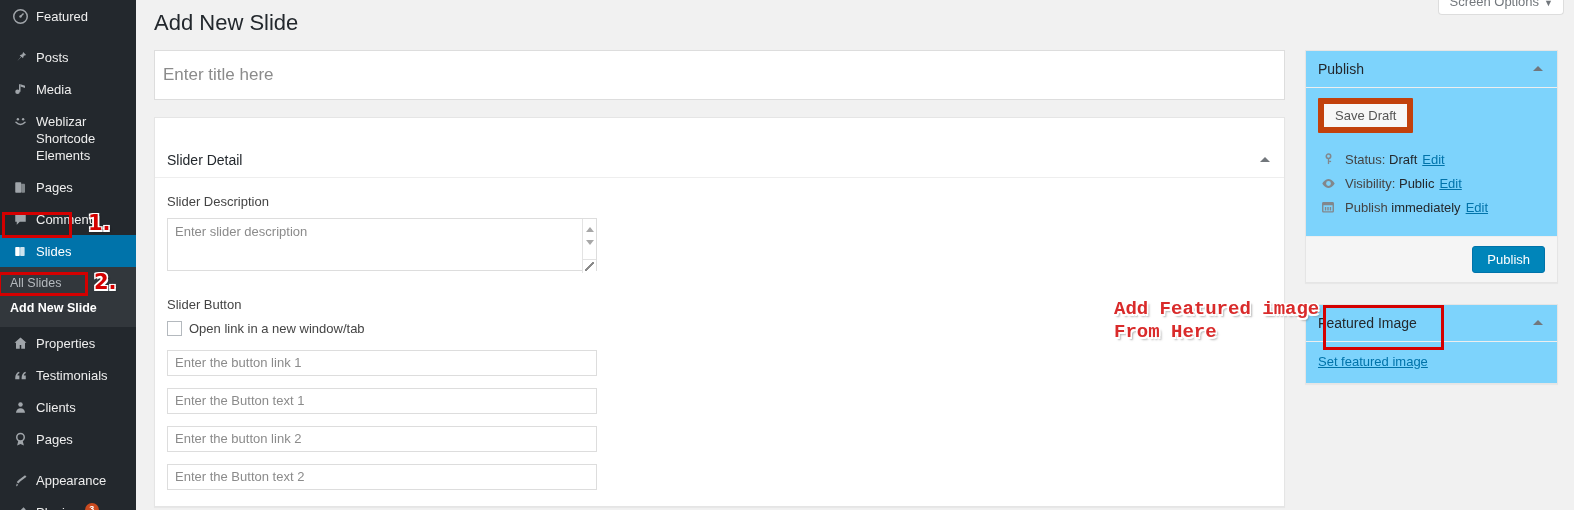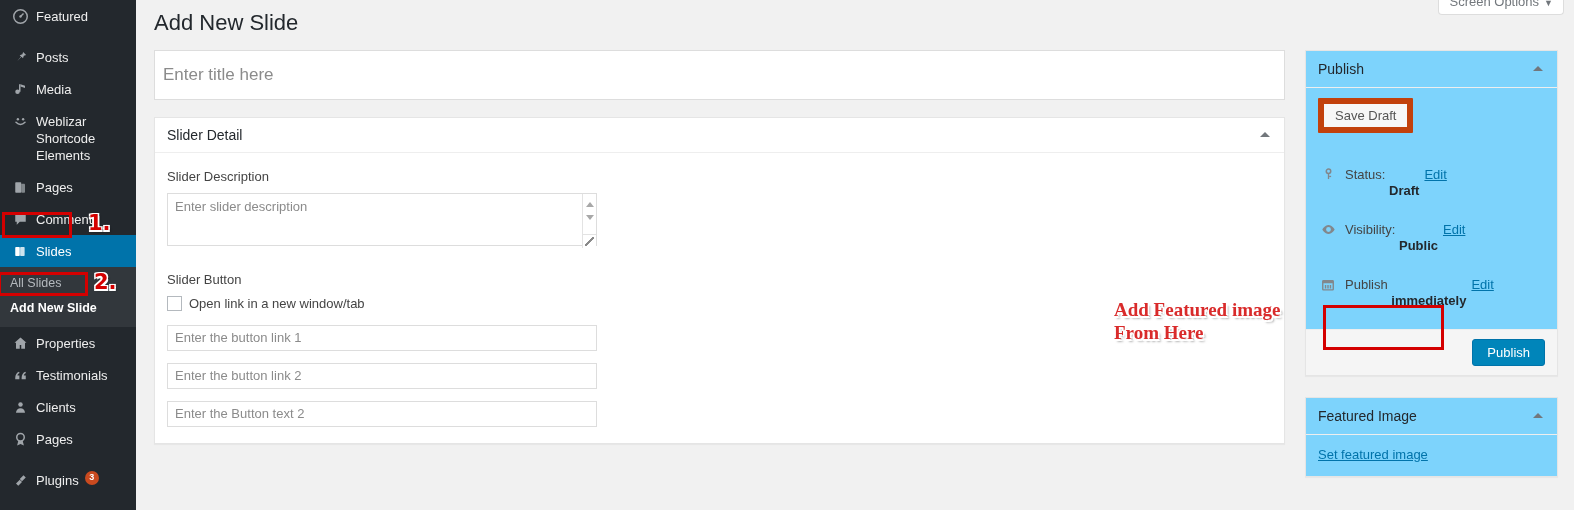--- a/index.html
+++ b/index.html
@@ -82,21 +82,21 @@
     font-weight: bold;
     font-size: 21px;
     z-index: 31;
     text-shadow: 1.5px 1.5px 0 #fff, -1.5px 1.5px 0 #fff, 1.5px -1.5px 0 #fff, -1.5px -1.5px 0 #fff,
                  2px 2px 2px rgba(0,0,0,.35);
     line-height: 1;
   }
   .ann-text {
     position: absolute;
     color: #d92b2b;
-    font-family: Liberation Serif, serif;
+    font-family: Liberation Mono, monospace;
     font-weight: bold;
     font-size: 19px;
     line-height: 23px;
     z-index: 31;
     white-space: pre;
     text-shadow: 1.5px 1.5px 0 #fff, -1.5px 1.5px 0 #fff, 1.5px -1.5px 0 #fff, -1.5px -1.5px 0 #fff,
                  2.5px 2.5px 2px rgba(120,120,120,.55);
   }
 
   
@@ -149,20 +149,21 @@
   .postbox {
     background: #fff;
     border: 1px solid #e5e5e5;
     margin-top: 17px;
     box-shadow: 0 1px 1px rgba(0,0,0,.04);
   }
   .postbox-head {
     display: flex; align-items: center; justify-content: space-between;
     padding: 9px 12px;
     border-bottom: 1px solid #eee;
+    margin-top: 25px;
   }
   .postbox-title { font-size: 14px; color: #23282d; }
   .toggle-tri {
     width: 0; height: 0;
     border-left: 5px solid transparent;
     border-right: 5px solid transparent;
     border-bottom: 5px solid #72777c;
     margin-right: 2px;
   }
   .postbox-body { padding: 12px 12px 16px 12px; }
@@ -268,21 +269,21 @@
     margin: 9px 0;
     font-size: 13px;
     color: #444;
   }
   .pub-ico {
     width: 20px; min-width: 20px;
     display: flex; align-items: center; justify-content: center;
     color: #82878c;
     margin-right: 7px;
   }
-  .pub-row b { font-weight: bold; color: #23282d; margin-top: 31px; }
+  .pub-row b { font-weight: normal; color: #23282d; }
   .pub-link { color: #0073aa; text-decoration: underline; margin-left: 5px; cursor: pointer; }
   .pub-footer {
     border-top: 1px solid #eee;
     background: #f5f5f5;
     padding: 9px 12px;
     display: flex; justify-content: flex-end;
   }
   .btn-publish {
     background: #0085ba;
     border: 1px solid #0073aa;
@@ -419,20 +420,28 @@
         <svg width="15" height="15" viewBox="0 0 20 20" fill="currentColor">
             <circle cx="10" cy="7" r="5" fill="none" stroke="currentColor" stroke-width="2"></circle>
             <path d="M7 12l-1.5 6L10 16l4.5 2L13 12z"></path>
           </svg>
       </span>
       <span class="mi-label">Pages</span>
     </div>
 
     <div class="menu-sep"></div>
 
+    <div class="menu-item">
+      <span class="mi-icon">
+        <svg width="15" height="15" viewBox="0 0 20 20" fill="currentColor">
+            <path d="M16 3l2 2-8 6-3 3-2-2 3-3zM5 14l2 2-3 2z"></path>
+          </svg>
+      </span>
+      <span class="mi-label">Appearance</span>
+    </div>
 
     <div class="menu-item">
       <span class="mi-icon">
         <svg width="15" height="15" viewBox="0 0 20 20" fill="currentColor">
             <path d="M14 3l3 3-5 5-3-3zM9 9l3 3-5 5-3-3z"></path>
           </svg>
       </span>
       <span class="mi-label">Plugins</span>
       <span class="badge">3</span>
     </div>
@@ -477,20 +486,21 @@
             </div>
 
             <div class="field-label spaced">Slider Button</div>
 
             <div class="check-row">
               <span class="chk"></span>
               <span class="check-label">Open link in a new window/tab</span>
             </div>
 
             <input class="text-input" type="text" value="" placeholder="Enter the button link 1" style="">
+            <input class="text-input" type="text" value="" placeholder="Enter the Button text 1" style="">
             <input class="text-input" type="text" value="" placeholder="Enter the button link 2" style="">
             <input class="text-input" type="text" value="" placeholder="Enter the Button text 2" style="">
           </div>
         </div>
       </div>
 
       <div class="col-right">
 
         <div class="side-box">
           <div class="side-head">

